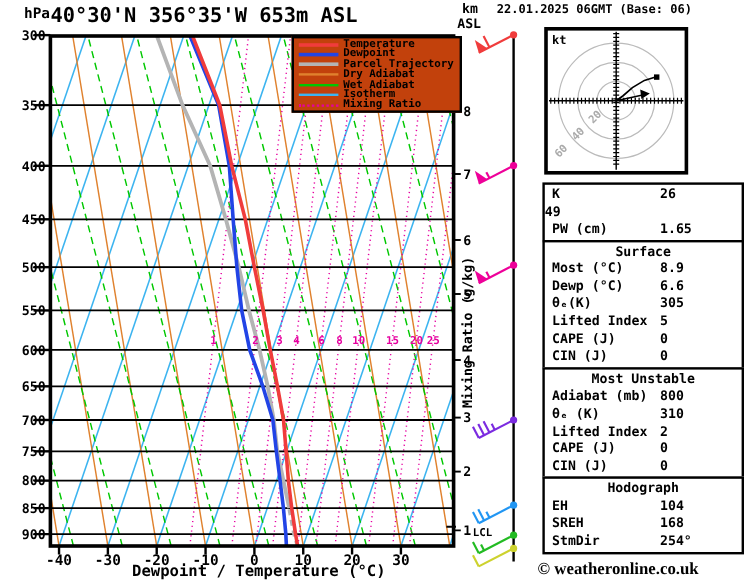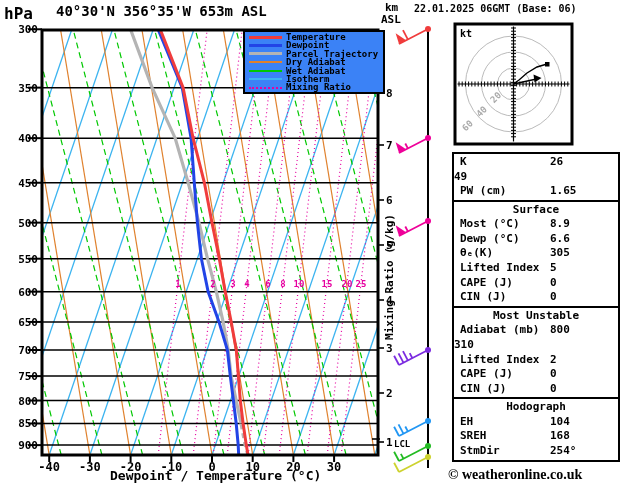--- a/index.html
+++ b/index.html
@@ -1,25 +1,25 @@
 <!DOCTYPE html>
 <html><head>
 <meta charset="utf-8">
 <style>
   html,body{margin:0;padding:0;background:#fff;}
   #stage{position:relative;width:629px;height:486px;background:#fff;overflow:hidden;
          font-family:"DejaVu Sans Mono","DejaVu Sans",monospace;font-weight:bold;color:#000;}
   .abs{position:absolute;white-space:nowrap;}
   #skewt-svg{position:absolute;left:0;top:0;}
-  #hpa-label{left:4px;top:4px;font-size:16px;}
-  #chart-title{left:56px;top:3px;font-size:14px;}
+  #hpa-label{left:20px;top:4px;font-size:12px;}
+  #chart-title{left:42px;top:3px;font-size:17px;}
   #datetime-label{left:414px;top:3px;font-size:10px;}
   #km-label{left:385px;top:1px;font-size:11px;}
   #asl-label{left:381px;top:13px;font-size:11px;}
-  #legend{left:243px;top:30px;width:134px;border:2px solid #000;background:#3b82f6;padding:1px 0 0 4px;}
+  #legend{left:243px;top:30px;width:134px;border:2px solid #000;background:#c2410c;padding:1px 0 0 4px;}
   .legend-row{display:flex;align-items:center;height:8.4px;line-height:8.4px;font-size:9px;}
   .legend-swatch{display:inline-block;width:33px;margin-right:4px;flex:none;}
   #stats{left:452px;top:152px;width:168px;font-size:11px;}
   .stats-section{border:2px solid #000;background:#fff;padding:1px 0;}
   .stats-section + .stats-section{margin-top:-2px;}
   .stats-header{text-align:center;height:14.5px;line-height:14.5px;}
   .stats-row{display:flex;height:14.6px;line-height:14.6px;}
   .stat-label{flex:1;padding-left:6px;}
   .stat-value{width:68px;flex:none;}
   #copyright{left:448px;top:467px;font-size:14px;font-family:Liberation Serif, serif;}
@@ -390,20 +390,21 @@
           <span class="stat-value">0</span>
         </div>
       </div>
       <div class="stats-section">
         <div class="stats-header">Most Unstable</div>
         <div class="stats-row">
           <span class="stat-label">Adiabat (mb)</span>
           <span class="stat-value">800</span>
         </div>
         <div class="stats-row">
+          <span class="stat-label">θₑ (K)</span>
           <span class="stat-value">310</span>
         </div>
         <div class="stats-row">
           <span class="stat-label">Lifted Index</span>
           <span class="stat-value">2</span>
         </div>
         <div class="stats-row">
           <span class="stat-label">CAPE (J)</span>
           <span class="stat-value">0</span>
         </div>

